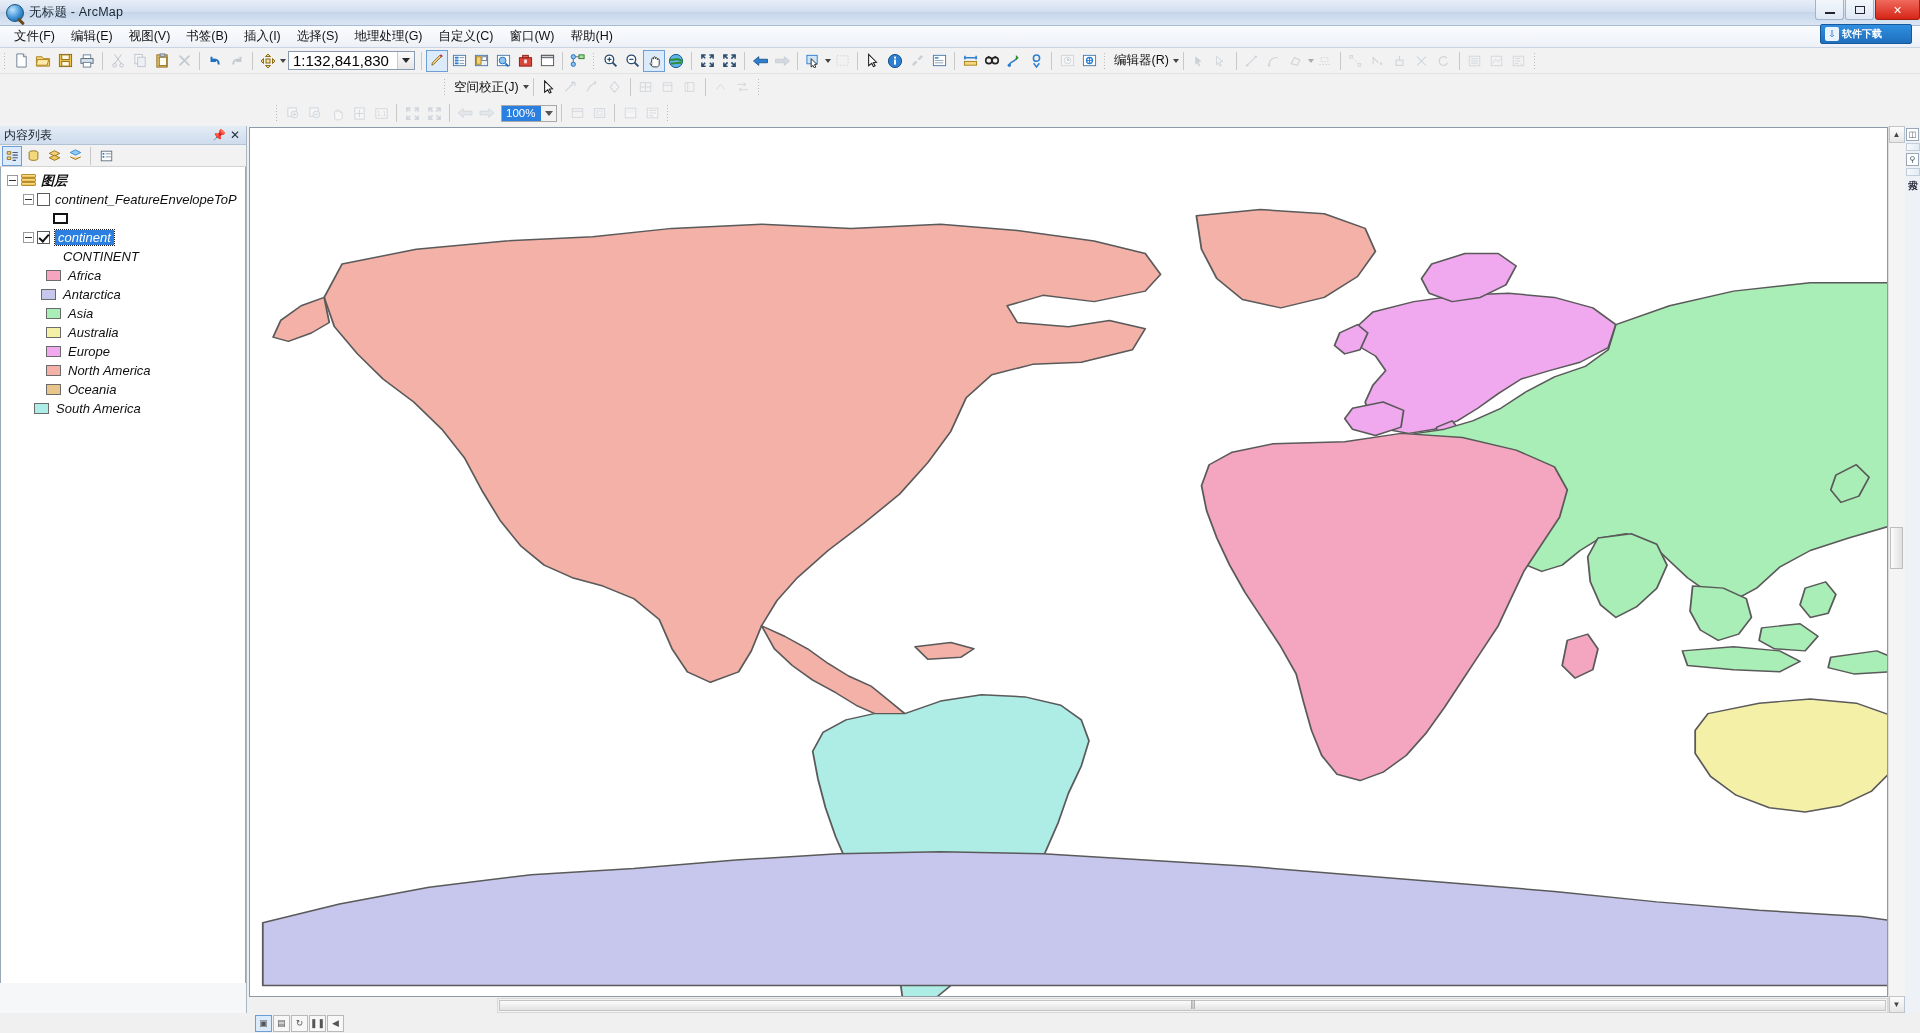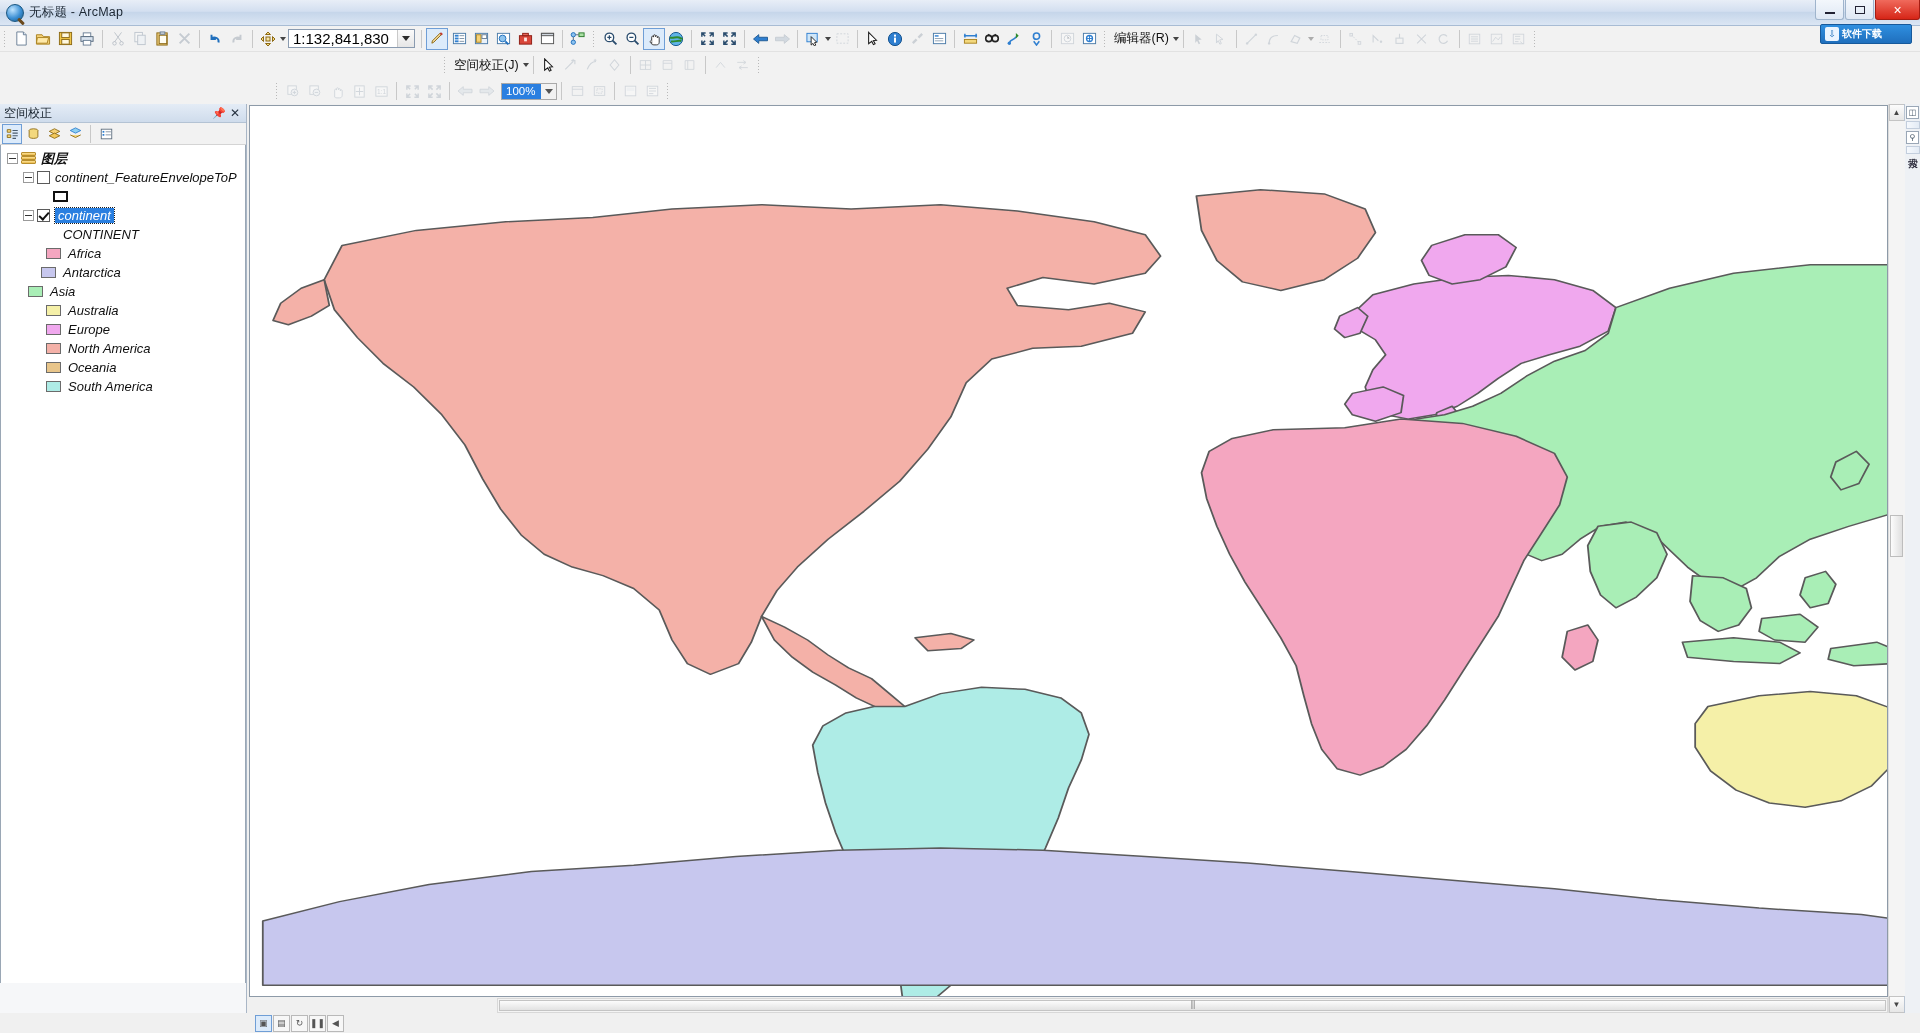--- a/index.html
+++ b/index.html
@@ -333,20 +333,32 @@
       <div class="win-btn">
           <div class="glyph-min"></div>
         </div>
       <div class="win-btn">
           <div class="glyph-max"></div>
         </div>
       <div class="win-btn close">×</div>
     </div>
   </div>
 
+  <div class="menubar">
+    <div class="menu-item">文件(F)</div>
+    <div class="menu-item">编辑(E)</div>
+    <div class="menu-item">视图(V)</div>
+    <div class="menu-item">书签(B)</div>
+    <div class="menu-item">插入(I)</div>
+    <div class="menu-item">选择(S)</div>
+    <div class="menu-item">地理处理(G)</div>
+    <div class="menu-item">自定义(C)</div>
+    <div class="menu-item">窗口(W)</div>
+    <div class="menu-item">帮助(H)</div>
+  </div>
 
   <div class="banner">
     <div class="bico">⇩</div>
     <div class="btxt">软件下载</div>
   </div>
 
   <div class="tb-row r1">
     <div class="grip"></div>
 
     <div class="btn">
@@ -865,21 +877,21 @@
           <path d="M4 5h8M4 8h8M4 11h5" stroke="#9aa7b5"></path>
         </svg>
     </div>
     <div class="grip"></div>
   </div>
 
   <div class="main">
 
     <div class="toc">
       <div class="toc-title">
-        <span>空间校正</span>
+        <span>内容列表</span>
         <span class="pin">📌</span>
         <span class="x">✕</span>
       </div>
       <div class="toc-tools">
         <div class="btn active">
           <svg width="15" height="14" viewBox="0 0 16 16">
               <path d="M2 3h4v3H2zM2 9h4v3H2z" fill="#f3d87d" stroke="#8d6a15"></path>
               <path d="M8 4h6M8 7h6M8 10h6M8 13h4" stroke="#4a5c6e" stroke-width="1.2"></path>
             </svg>
         </div>
@@ -944,41 +956,41 @@
         </div>
 
         <div class="trow" style="padding-left:45px">
           <div class="swatch" style="background:#f4a6c0"></div>
           <div class="tlabel">Africa</div>
         </div>
         <div class="trow" style="padding-left:40px">
           <div class="swatch" style="background:#c7c7ee"></div>
           <div class="tlabel">Antarctica</div>
         </div>
-        <div class="trow" style="padding-left:27px">
+        <div class="trow" style="padding-left:45px">
           <div class="swatch" style="background:#a9eeb6"></div>
           <div class="tlabel">Asia</div>
         </div>
         <div class="trow" style="padding-left:45px">
           <div class="swatch" style="background:#f5f0a8"></div>
           <div class="tlabel">Australia</div>
         </div>
         <div class="trow" style="padding-left:45px">
           <div class="swatch" style="background:#f0a8ee"></div>
           <div class="tlabel">Europe</div>
         </div>
         <div class="trow" style="padding-left:45px">
           <div class="swatch" style="background:#f4b1a8"></div>
           <div class="tlabel">North America</div>
         </div>
         <div class="trow" style="padding-left:45px">
           <div class="swatch" style="background:#e8c58a"></div>
           <div class="tlabel">Oceania</div>
         </div>
-        <div class="trow" style="padding-left:45px">
+        <div class="trow" style="padding-left:33px">
           <div class="swatch" style="background:#aeece6"></div>
           <div class="tlabel">South America</div>
         </div>
       </div>
       <div class="toc-bottom"></div>
     </div>
 
     <div class="mapwrap">
       <div class="mapcanvas">
         <svg viewBox="0 0 1280 830" preserveAspectRatio="none">

